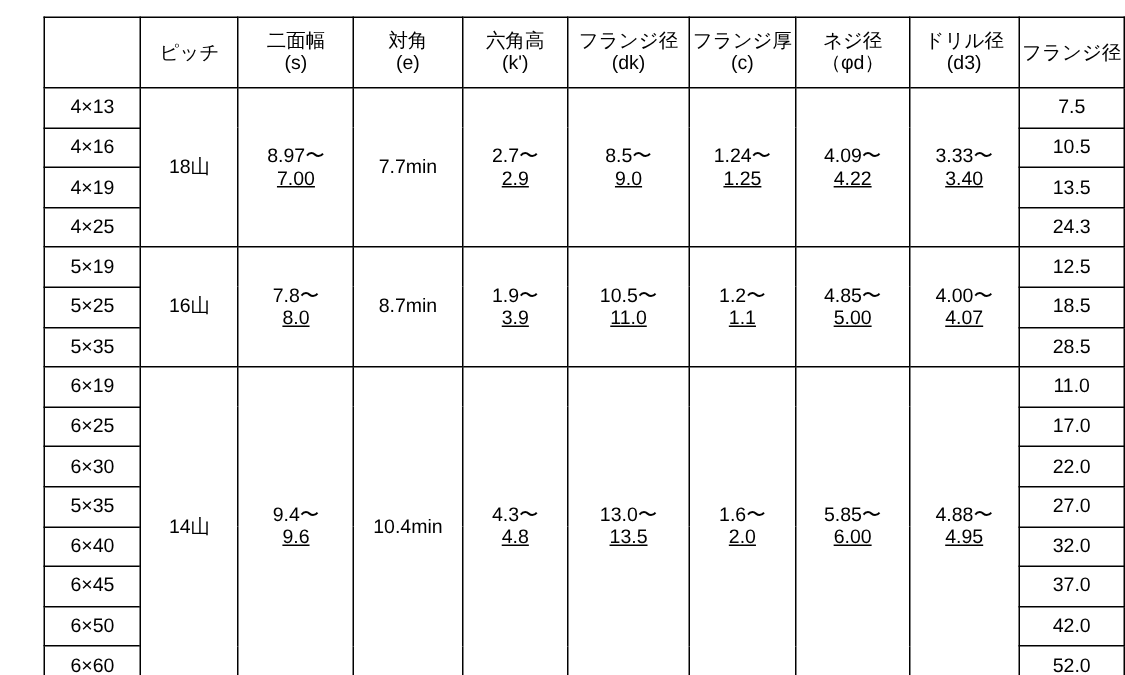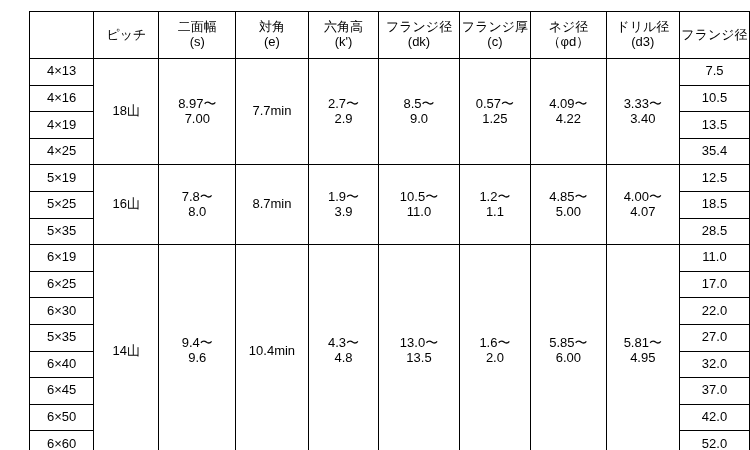--- a/index.html
+++ b/index.html
@@ -48,20 +48,21 @@
     display: block;
   }
   table.spec tbody td {
     height: 25.6px;
   }
   td.size {
     font-size: 13px;
   }
   td.multi .l2 {
     display: block;
+    text-decoration: underline;
   }
   .corner {
     border: 1px solid #000000;
   }
   
   col.c-size   { width: 69px; }
   col.c-pitch  { width: 72px; }
   col.c-s      { width: 82px; }
   col.c-e      { width: 76px; }
   col.c-k      { width: 76px; }
@@ -139,21 +140,21 @@
         <td rowspan="4">7.7min</td>
         <td rowspan="4" class="multi">
           <span>2.7〜</span>
           <span class="l2">2.9</span>
         </td>
         <td rowspan="4" class="multi">
           <span>8.5〜</span>
           <span class="l2">9.0</span>
         </td>
         <td rowspan="4" class="multi">
-          <span>0.57〜</span>
+          <span>1.24〜</span>
           <span class="l2">1.25</span>
         </td>
         <td rowspan="4" class="multi">
           <span>4.09〜</span>
           <span class="l2">4.22</span>
         </td>
         <td rowspan="4" class="multi">
           <span>3.33〜</span>
           <span class="l2">3.40</span>
         </td>
@@ -162,21 +163,21 @@
       <tr>
         <td class="size">4×16</td>
         <td>10.5</td>
       </tr>
       <tr>
         <td class="size">4×19</td>
         <td>13.5</td>
       </tr>
       <tr>
         <td class="size">4×25</td>
-        <td>35.4</td>
+        <td>24.3</td>
       </tr>
 
       <tr>
         <td class="size">5×19</td>
         <td rowspan="3">16山</td>
         <td rowspan="3" class="multi">
           <span>7.8〜</span>
           <span class="l2">8.0</span>
         </td>
         <td rowspan="3">8.7min</td>
@@ -229,21 +230,21 @@
         </td>
         <td rowspan="8" class="multi">
           <span>1.6〜</span>
           <span class="l2">2.0</span>
         </td>
         <td rowspan="8" class="multi">
           <span>5.85〜</span>
           <span class="l2">6.00</span>
         </td>
         <td rowspan="8" class="multi">
-          <span>5.81〜</span>
+          <span>4.88〜</span>
           <span class="l2">4.95</span>
         </td>
         <td>11.0</td>
       </tr>
       <tr>
         <td class="size">6×25</td>
         <td>17.0</td>
       </tr>
       <tr>
         <td class="size">6×30</td>

